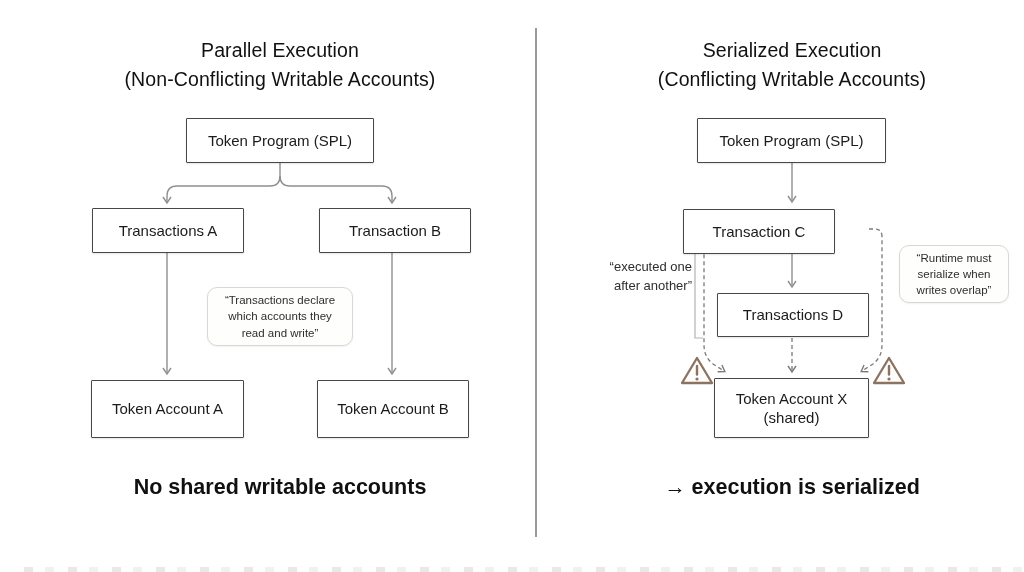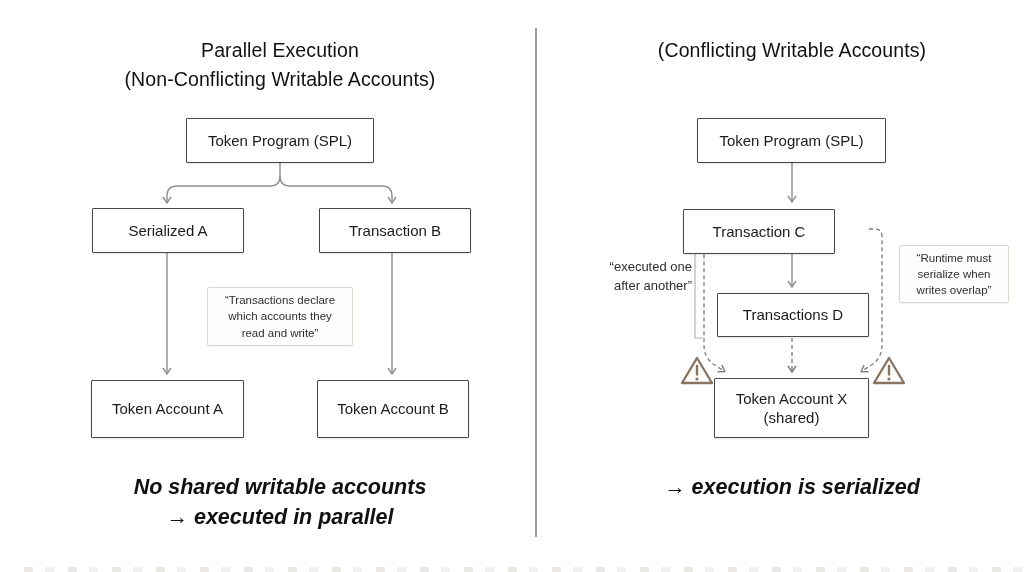--- a/index.html
+++ b/index.html
@@ -18,32 +18,32 @@
   }
   .node {
     position: absolute; box-sizing: border-box;
     background: #ffffff; border: 1.5px solid #474747; border-radius: 1px;
     display: flex; flex-direction: column; align-items: center; justify-content: center;
     font-size: 15px; color: #1b1b1b; text-align: center; line-height: 1.3;
     box-shadow: 0 1px 2px rgba(0,0,0,0.10);
   }
   .note {
     position: absolute; box-sizing: border-box;
-    background: #fefefc; border: 1px solid #d9d9d2; border-radius: 2px;
+    background: #fefefc; border: 1px solid #d9d9d2; border-radius: 10px;
     display: flex; flex-direction: column; align-items: center; justify-content: center;
     font-size: 11.5px; color: #2e2e2e; text-align: center; line-height: 1.4;
     box-shadow: 0 1px 2px rgba(0,0,0,0.06);
   }
   .floating-note {
     position: absolute; font-size: 13px; color: #2e2e2e;
     text-align: right; line-height: 1.45;
   }
   .caption {
     position: absolute; text-align: center;
-    font-size: 21.5px; line-height: 30px; font-weight: 600; color: #101010; font-style: italic;
+    font-size: 21.5px; line-height: 30px; font-weight: 600; color: #101010;
   }
   .divider {
     position: absolute; left: 511px; top: 28px; width: 2px; height: 509px;
     background: #9a9a9a;
   }
   .overlay-svg { position: absolute; left: 0; top: 0; pointer-events: none; }
   .warn { position: absolute; width: 38px; height: 34px; }
   .noise-strip {
     position: absolute; left: 0; bottom: 0; width: 1024px; height: 5px;
     background: repeating-linear-gradient(90deg,
@@ -85,21 +85,21 @@
   <div class="title" style="left:40px; top:36px; width:432px;">
     <div>Parallel Execution</div>
     <div>(Non-Conflicting Writable Accounts)</div>
   </div>
 
   <div class="node" style="left:162px; top:118px; width:188px; height:45px;">
     <span>Token Program (SPL)</span>
   </div>
 
   <div class="node" style="left:68px; top:208px; width:152px; height:45px;">
-    <span>Serialized A</span>
+    <span>Transactions A</span>
   </div>
 
   <div class="node" style="left:295px; top:208px; width:152px; height:45px;">
     <span>Transaction B</span>
   </div>
 
   <div class="note" style="left:183px; top:287px; width:146px; height:59px;">
     <span>“Transactions declare</span>
     <span>which accounts they</span>
     <span>read and write”</span>
@@ -108,24 +108,24 @@
   <div class="node" style="left:67px; top:380px; width:153px; height:58px;">
     <span>Token Account A</span>
   </div>
 
   <div class="node" style="left:293px; top:380px; width:152px; height:58px;">
     <span>Token Account B</span>
   </div>
 
   <div class="caption" style="left:40px; top:472px; width:432px;">
     <div>No shared writable accounts</div>
-    <div>→ executed in parallel</div>
   </div>
 
   <div class="title" style="left:552px; top:36px; width:432px;">
+    <div>Serialized Execution</div>
     <div>(Conflicting Writable Accounts)</div>
   </div>
 
   <div class="node" style="left:673px; top:118px; width:189px; height:45px;">
     <span>Token Program (SPL)</span>
   </div>
 
   <div class="node" style="left:659px; top:209px; width:152px; height:45px;">
     <span>Transaction C</span>
   </div>

